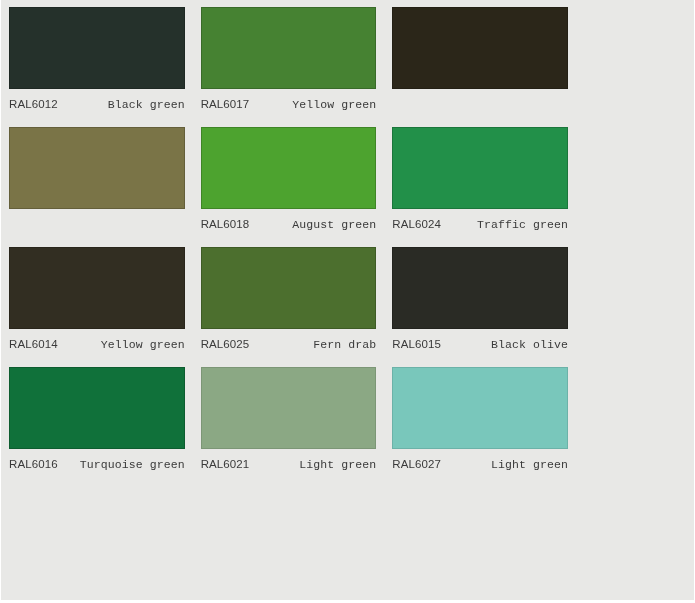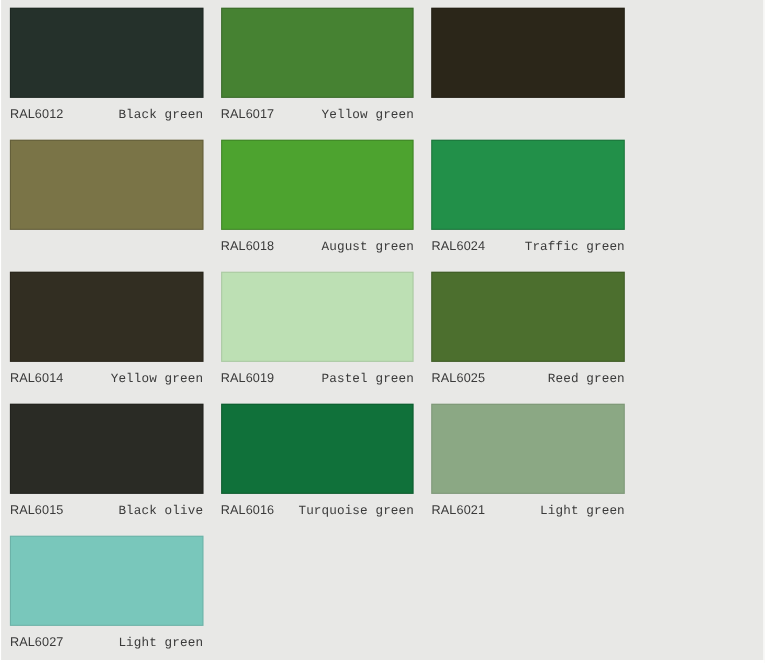--- a/index.html
+++ b/index.html
@@ -116,31 +116,24 @@
         </div>
       </div>
       <div class="cell">
         <div class="swatch" style="background: rgb(50, 46, 34);"></div>
         <div class="labels">
           <span class="code">RAL6014</span>
           <span class="name">Yellow green</span>
         </div>
       </div>
       <div class="cell">
-        <div class="swatch light-border" style="background: rgb(189, 224, 180);"></div>
-        <div class="labels">
-          <span class="code">RAL6019</span>
-          <span class="name">Pastel green</span>
-        </div>
-      </div>
-      <div class="cell">
         <div class="swatch" style="background: rgb(76, 111, 46);"></div>
         <div class="labels">
           <span class="code">RAL6025</span>
-          <span class="name">Reed green</span>
+          <span class="name">Fern drab</span>
         </div>
       </div>
       <div class="cell">
         <div class="swatch" style="background: rgb(42, 43, 37);"></div>
         <div class="labels">
           <span class="code">RAL6015</span>
           <span class="name">Black olive</span>
         </div>
       </div>
       <div class="cell">

